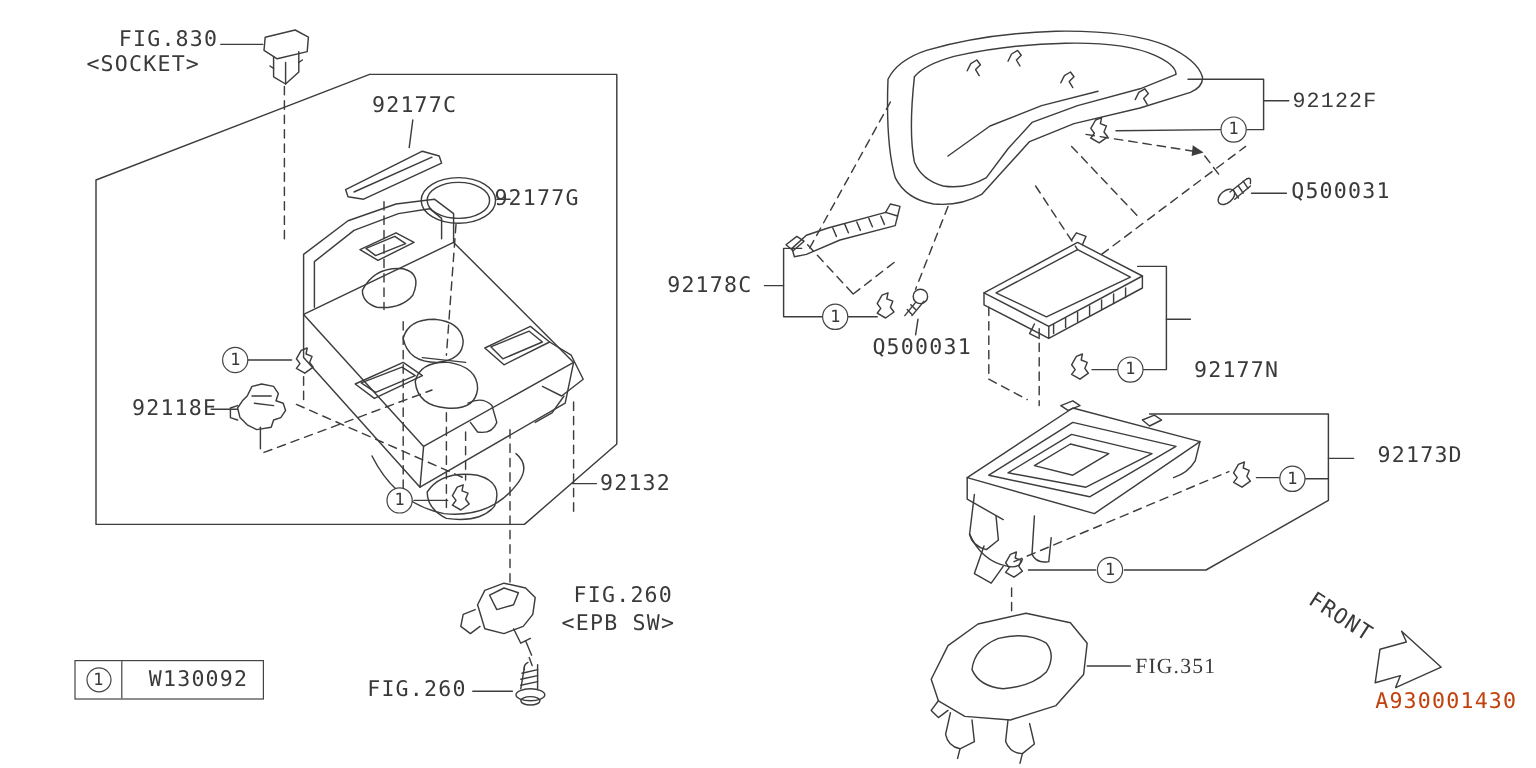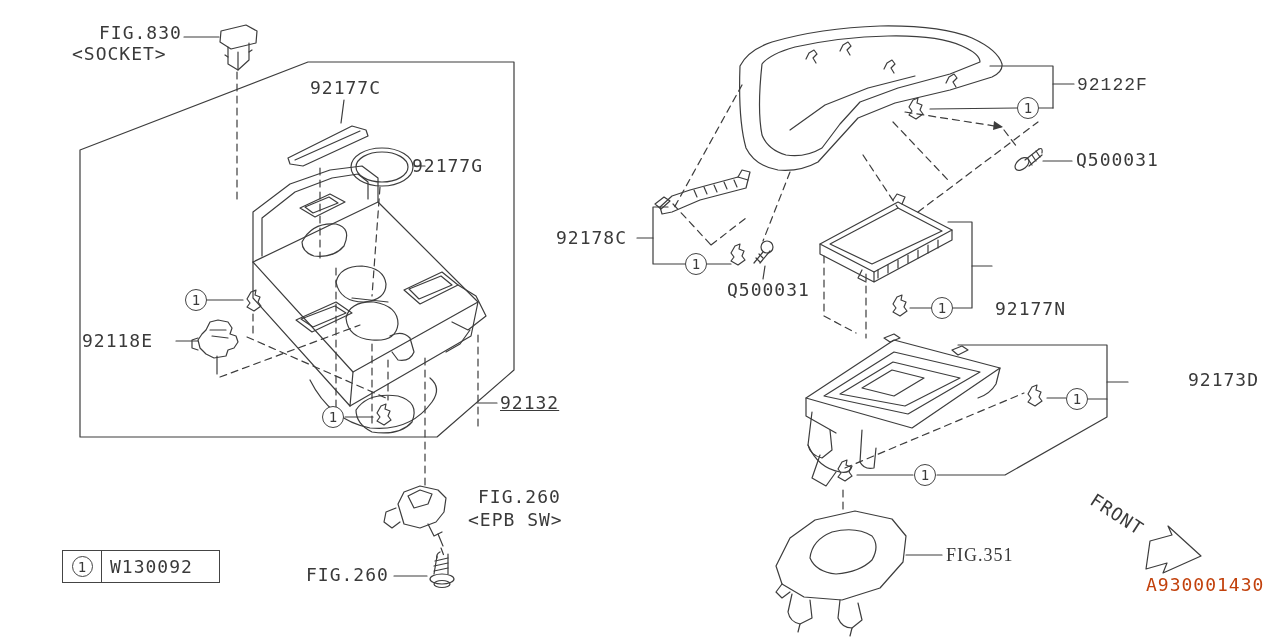--- a/index.html
+++ b/index.html
@@ -8,21 +8,21 @@
   #lineart{position:absolute;left:0;top:0;}
   .lbl{position:absolute;white-space:nowrap;font-size:18px;letter-spacing:1px;color:#3a3a3a;line-height:1.05;}
   .callout{position:absolute;width:22px;height:22px;border:1.4px solid #444;border-radius:50%;
            background:#fff;font-size:14px;display:flex;align-items:center;justify-content:center;
            box-sizing:border-box;color:#3a3a3a;}
   #legend-box{position:absolute;left:62px;top:550px;width:158px;height:33px;border:1.5px solid #444;
               display:flex;align-items:stretch;box-sizing:border-box;background:#fff;}
   #legend-box .sym-cell{width:38px;display:flex;align-items:center;justify-content:center;}
   #legend-box .sym-cell .callout{position:static;width:21px;height:21px;}
   #legend-box .code-cell{flex:1;border-left:1.5px solid #444;display:flex;align-items:center;
-                         padding-left:8px;font-size:18px;letter-spacing:1px;}
+                         padding-left:22px;font-size:18px;letter-spacing:1px;}
   #front-label{transform:rotate(33deg);transform-origin:0 0;left:1097px;top:491px;font-size:18px;}
   #doc-code{left:1146px;top:576px;color:#c2410c;}
 </style>
 </head>
 <body>
 
 <div id="stage">
 
   <svg id="lineart" width="1280" height="640" viewBox="0 0 1280 640" fill="none" stroke="#3d3d3d" stroke-width="1.2" stroke-linecap="round" stroke-linejoin="round">
     <defs>
@@ -249,31 +249,31 @@
 
     <g>
       <path d="M1150,541 L1172,535 L1168,526 L1201,556 L1163,573 L1167,563 L1146,569 Z"></path>
     </g>
   </svg>
 
   <div class="lbl" style="left:99px;top:24px;">FIG.830</div>
   <div class="lbl" style="left:72px;top:45px;">&lt;SOCKET&gt;</div>
   <div class="lbl" style="left:310px;top:79px;text-align:right;">92177C</div>
   <div class="lbl" style="left:412px;top:157px;">92177G</div>
-  <div class="lbl" style="left:82px;top:332px;">92118E</div>
-  <div class="lbl" style="left:500px;top:394px;text-decoration:underline;">92132</div>
+  <div class="lbl" style="left:110px;top:332px;">92118E</div>
+  <div class="lbl" style="left:500px;top:394px;">92132</div>
   <div class="lbl" style="left:478px;top:488px;">FIG.260</div>
   <div class="lbl" style="left:468px;top:511px;">&lt;EPB SW&gt;</div>
   <div class="lbl" style="left:306px;top:566px;">FIG.260</div>
   <div class="lbl" style="left:1077px;top:76px;font-family:Liberation Mono, monospace;">92122F</div>
   <div class="lbl" style="left:1076px;top:151px;">Q500031</div>
   <div class="lbl" style="left:556px;top:229px;">92178C</div>
   <div class="lbl" style="left:727px;top:281px;">Q500031</div>
   <div class="lbl" style="left:995px;top:256px;margin-top:44px;">92177N</div>
-  <div class="lbl" style="left:1188px;top:371px;">92173D</div>
+  <div class="lbl" style="left:1148px;top:371px;">92173D</div>
   <div class="lbl" style="left:946px;top:546px;font-family:Liberation Serif, serif;">FIG.351</div>
   <div class="lbl" id="front-label" style="position:absolute;">FRONT</div>
   <div class="lbl" id="doc-code">A930001430</div>
 
   <div class="callout" style="left:185px;top:289px;">1</div>
   <div class="callout" style="left:322px;top:406px;">1</div>
   <div class="callout" style="left:1017px;top:97px;">1</div>
   <div class="callout" style="left:685px;top:253px;">1</div>
   <div class="callout" style="left:931px;top:297px;">1</div>
   <div class="callout" style="left:1066px;top:388px;">1</div>

